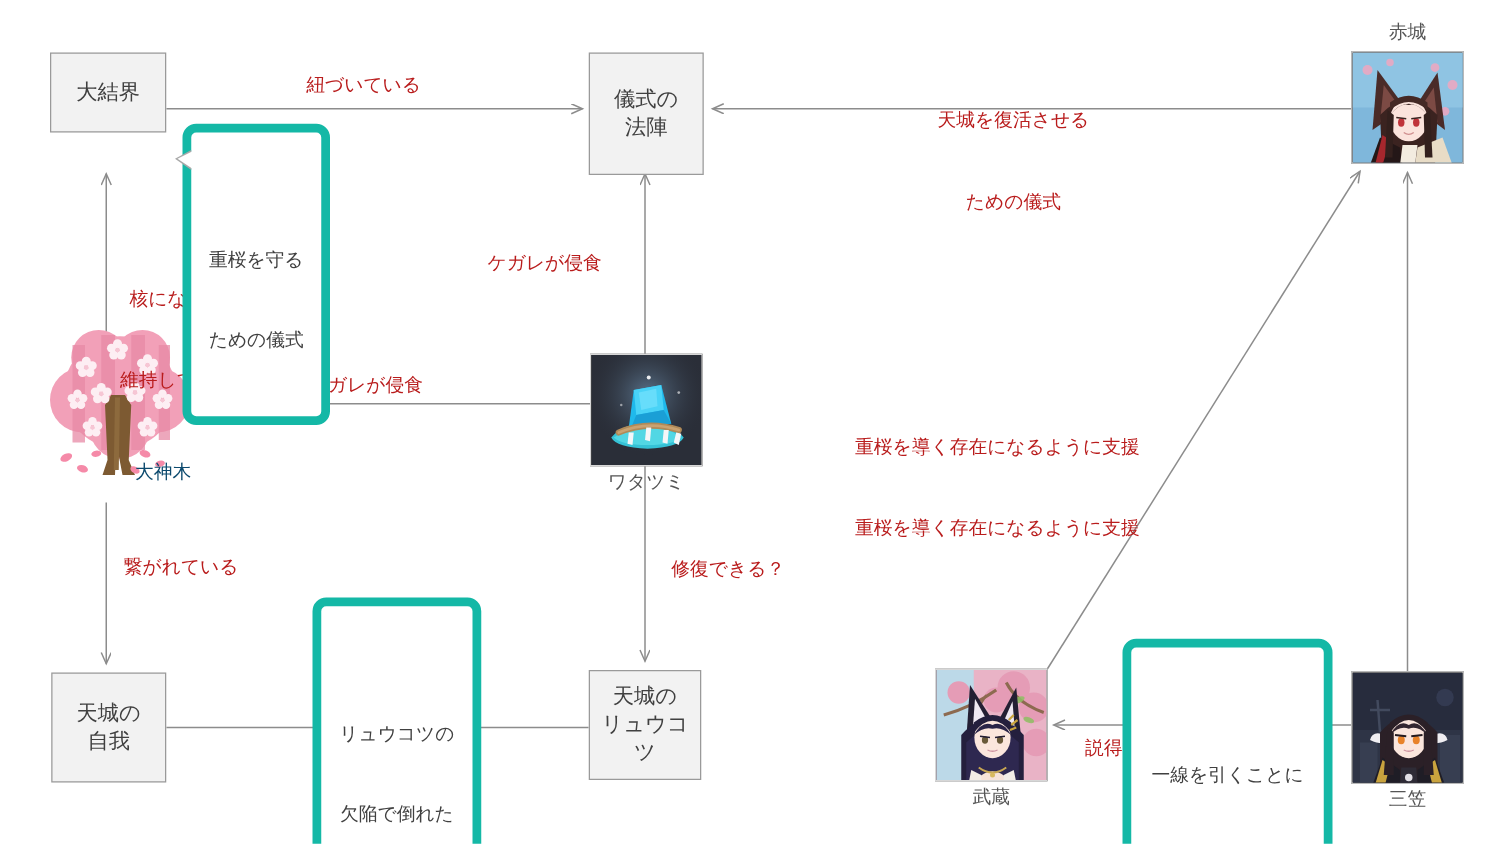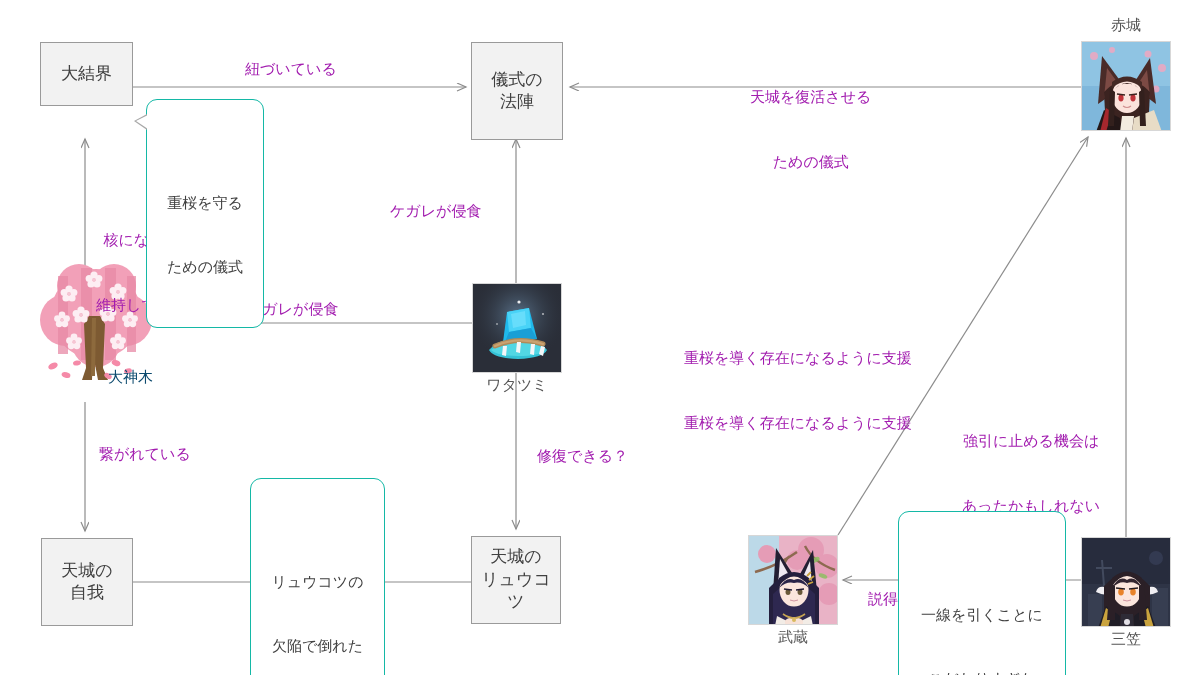--- a/index.html
+++ b/index.html
@@ -19,21 +19,21 @@
     text-align:center;
     color:#404040;
     font-size:17px;
     line-height:1.32;
     box-sizing:border-box;
   }
   .node-box span{display:block;}
 
   .edge-label{
     position:absolute;
-    color:#a21caf;
+    color:#b91c1c;
     font-size:15px;
     line-height:1.45;
     text-align:center;
     white-space:pre;
     pointer-events:none;
   }
 
   .img-node{position:absolute;}
   .img-node .thumb{
     width:90px;height:90px;
@@ -46,21 +46,21 @@
     position:absolute;left:50%;transform:translateX(-50%);
     white-space:nowrap;font-size:15px;color:#555;
   }
   .cap-below{top:93px;}
   .cap-above{top:-25px;}
 
   
   .bubble{
     position:absolute;
     background:#fff;
-    border:1px solid #14b8a6;
+    border:7px solid #14b8a6;
     border-radius:11px;
     color:#404040;
     font-size:15px;
     line-height:1.42;
     text-align:center;
     padding:7px 12px;
     white-space:pre;
     box-sizing:border-box;
   }
   .bubble .tail,.bubble .tail2{position:absolute;width:0;height:0;}
@@ -491,24 +491,20 @@
 
   <div class="edge-label" style="left:99px;top:443px;">繋がれている</div>
 
   <div class="edge-label" style="left:537px;top:445px;">修復できる？</div>
 
   <div class="edge-label" style="left:684px;top:303px;">
     <div>重桜を導く存在になるように支援</div>
     <div>重桜を導く存在になるように支援</div>
   </div>
 
-  <div class="edge-label" style="left:962px;top:386px;">
-    <div>強引に止める機会は</div>
-    <div>あったかもしれない</div>
-  </div>
 
   <div class="edge-label" style="left:868px;top:588px;">説得する機会はあった</div>
 
   <div class="bubble tail-left" style="left:146px;top:99px;width:118px;">
     <span class="tail"></span>
     <span class="tail2"></span>
     <div>重桜を守る</div>
     <div>ための儀式</div>
   </div>
 

